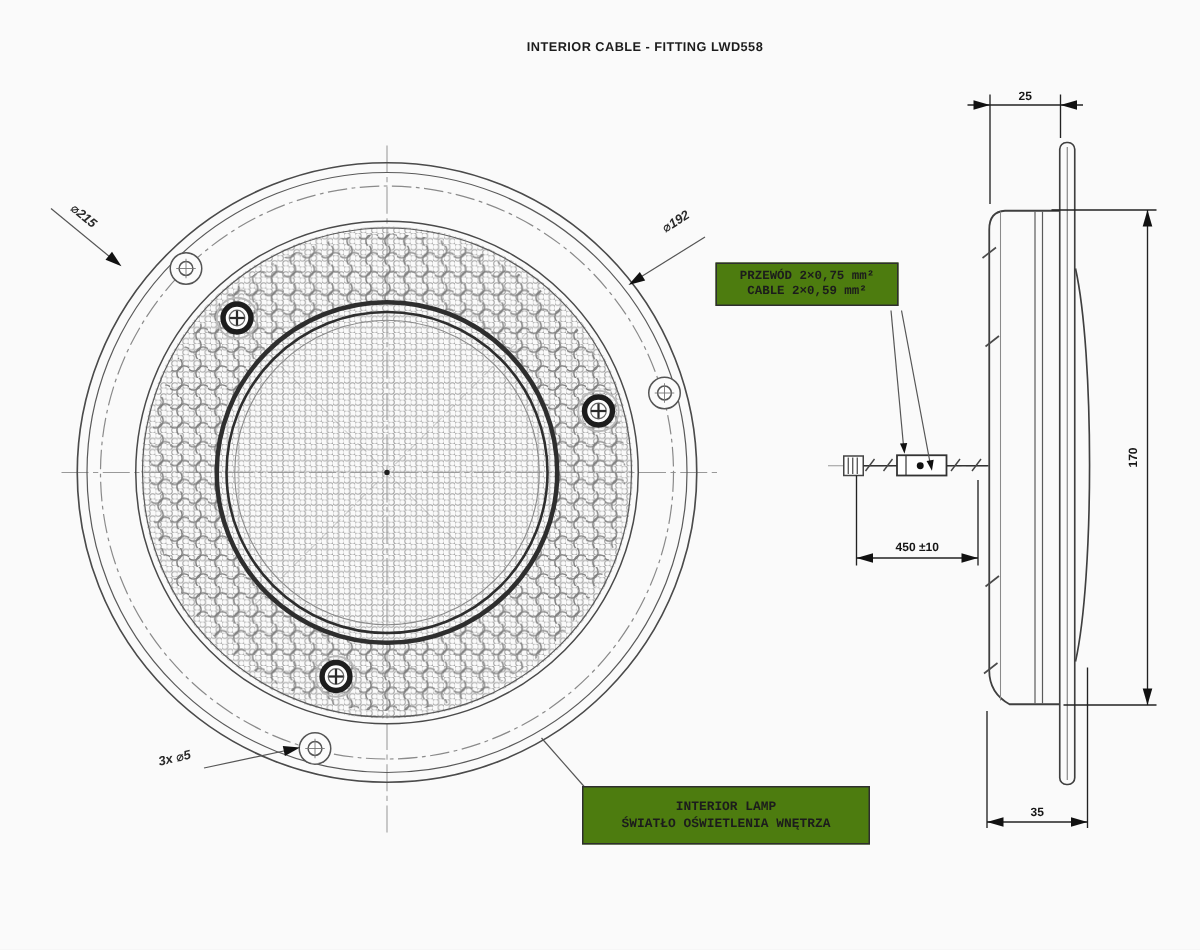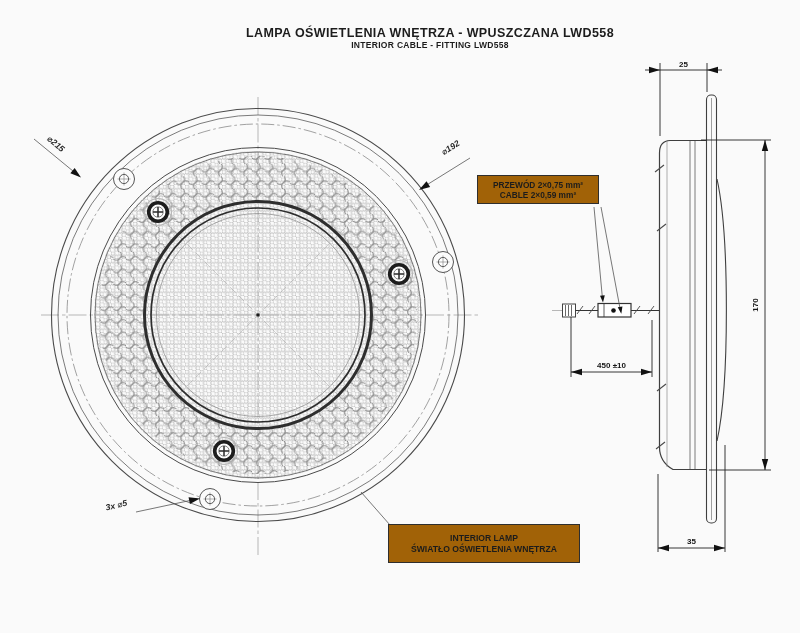--- a/index.html
+++ b/index.html
@@ -2,22 +2,22 @@
 <html><head>
 <meta charset="utf-8">
 <style>
   html,body{margin:0;padding:0;}
   body{background:#e9e9e9;font-family:"Liberation Sans","DejaVu Sans",sans-serif;}
   .stage{position:relative;width:800px;height:633px;background:#fafafa;overflow:hidden;}
   svg{position:absolute;left:0;top:0;}
   .title-block{position:absolute;left:100px;top:26px;width:660px;text-align:center;color:#1c1c1c;}
   .title-main{font-size:12.5px;font-weight:bold;letter-spacing:.4px;line-height:14px;}
   .title-sub{font-size:8.5px;font-weight:bold;letter-spacing:.3px;line-height:10px;}
-  .callout{position:absolute;border:1.2px solid #2e2e2e;background:#a16207;color:#1c1c1c;
-           text-align:center;font-weight:bold;display:flex;flex-direction:column;justify-content:center;}
+  .callout{position:absolute;border:1.2px solid #2e2e2e;background:#4d7c0f;color:#1c1c1c;
+           text-align:center;font-weight:bold;display:flex;flex-direction:column;justify-content:center;font-family:Liberation Mono, monospace;}
   .callout-cable{left:477px;top:175px;width:120px;height:27px;font-size:8.3px;line-height:10px;}
   .callout-lamp{left:388px;top:524px;width:190px;height:37px;font-size:8.6px;line-height:11px;}
   .dimtxt{font-size:8px;font-weight:bold;fill:#161616;}
   .dialbl{font-size:8.6px;font-style:italic;font-weight:bold;fill:#2a2a2a;}
   text{font-family:"Liberation Sans","DejaVu Sans",sans-serif;}
 </style>
 </head>
 <body>
 
 <div class="stage">
@@ -205,21 +205,20 @@
       <line x1="652" y1="320" x2="652" y2="377"></line>
       <line x1="571" y1="372" x2="652" y2="372"></line>
       <polygon points="571,372 582,368.8 582,375.2" fill="#111" stroke="none"></polygon>
       <polygon points="652,372 641,368.8 641,375.2" fill="#111" stroke="none"></polygon>
       <text class="dimtxt" x="611.5" y="367.5" text-anchor="middle" stroke="none">450 ±10</text>
     </g>
   </g>
 </svg>
 
 <div class="title-block">
-  <div class="title-main">LAMPA OŚWIETLENIA WNĘTRZA - WPUSZCZANA LWD558</div>
   <div class="title-sub">INTERIOR CABLE - FITTING LWD558</div>
 </div>
 
 <div class="callout callout-cable">
   <div>PRZEWÓD 2×0,75 mm²</div>
   <div>CABLE 2×0,59 mm²</div>
 </div>
 
 <div class="callout callout-lamp">
   <div>INTERIOR LAMP</div>

